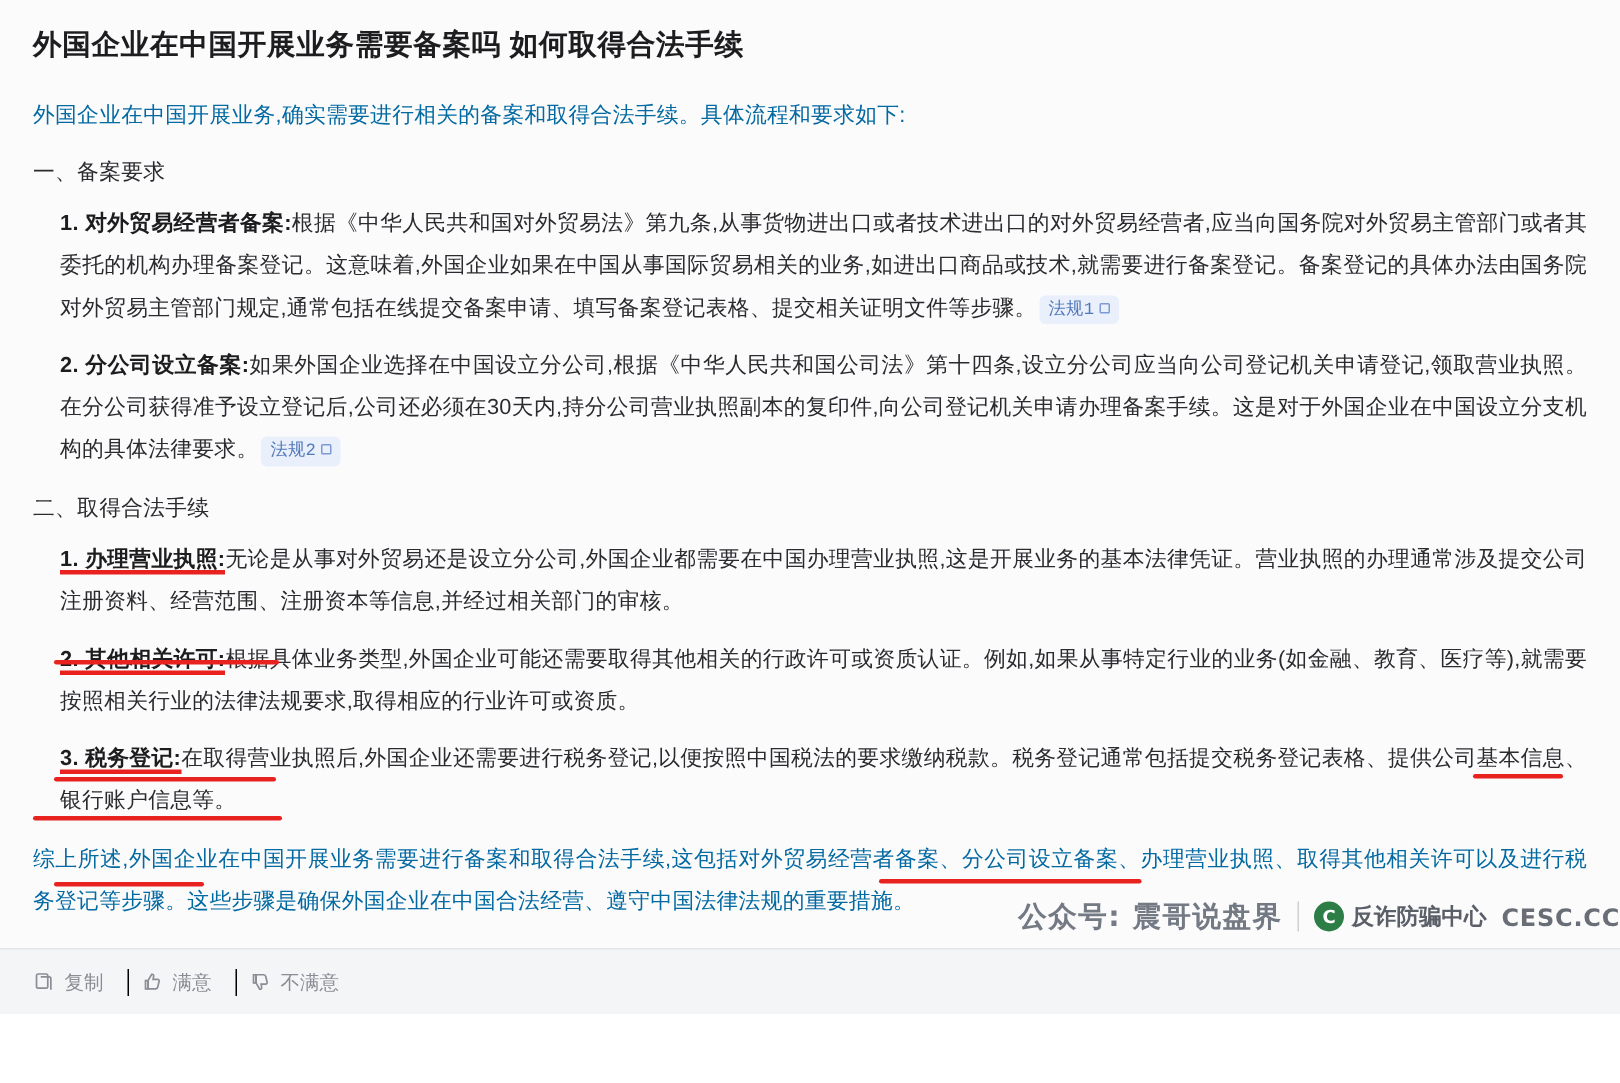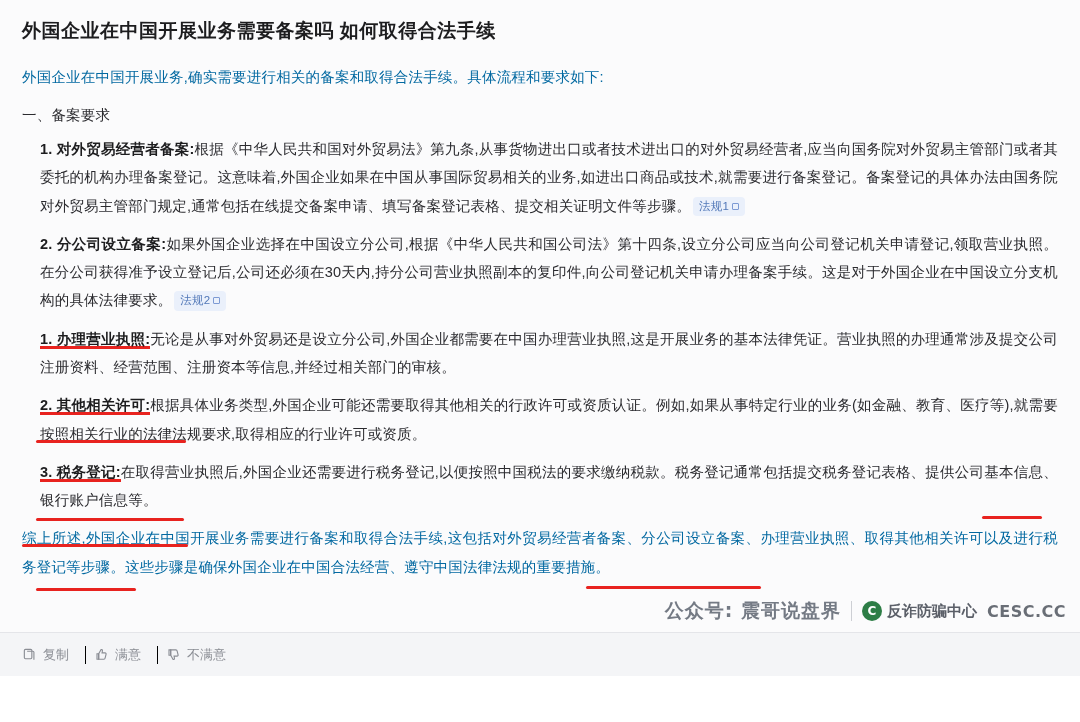--- a/index.html
+++ b/index.html
@@ -56,20 +56,21 @@
     display: inline-block;
     background: #eaf0fb;
     color: #5278b8;
     font-size: 11.5px;
     border-radius: 4px;
     padding: 1px 6px 1px 6px;
     margin: 0 2px;
     vertical-align: 1px;
     line-height: 1.5;
     white-space: nowrap;
+    font-family: Liberation Mono, monospace;
   }
   .ref .sq {
     display: inline-block;
     width: 7px; height: 7px;
     border: 1px solid #7d9ad4;
     border-radius: 1px;
     margin-left: 3px;
     vertical-align: 0px;
   }
   
@@ -116,21 +117,20 @@
   .fbtn .gi { display: inline-flex; width: 15px; height: 15px; }
   .fbtn svg { width: 15px; height: 15px; display: block; }
   
   .wm {
     position: absolute;
     right: 0; bottom: 44px;
     height: 42px;
     display: flex;
     align-items: center;
     gap: 10px;
-    padding-right: 14px;
     font-family: "DejaVu Sans", sans-serif;
   }
   .wm-text {
     font-size: 19px;
     font-weight: bold;
     color: #5d6470;
     opacity: 0.85;
     letter-spacing: 1px;
     white-space: nowrap;
   }
@@ -167,20 +167,21 @@
     <div class="title">外国企业在中国开展业务需要备案吗 如何取得合法手续</div>
 
     <p class="para">外国企业在中国开展业务,确实需要进行相关的备案和取得合法手续。具体流程和要求如下:</p>
 
     <div class="section-head">一、备案要求</div>
 
     <p class="item"><span class="b">1. 对外贸易经营者备案:</span><span>根据《中华人民共和国对外贸易法》第九条,从事货物进出口或者技术进出口的对外贸易经营者,应当向国务院对外贸易主管部门或者其委托的机构办理备案登记。这意味着,外国企业如果在中国从事国际贸易相关的业务,如进出口商品或技术,就需要进行备案登记。备案登记的具体办法由国务院对外贸易主管部门规定,通常包括在线提交备案申请、填写备案登记表格、提交相关证明文件等步骤。</span><span class="ref"><span>法规1</span><span class="sq"></span></span></p>
 
     <p class="item"><span class="b">2. 分公司设立备案:</span><span>如果外国企业选择在中国设立分公司,根据《中华人民共和国公司法》第十四条,设立分公司应当向公司登记机关申请登记,领取营业执照。在分公司获得准予设立登记后,公司还必须在30天内,持分公司营业执照副本的复印件,向公司登记机关申请办理备案手续。这是对于外国企业在中国设立分支机构的具体法律要求。</span><span class="ref"><span>法规2</span><span class="sq"></span></span></p>
 
+    <div class="section-head">二、取得合法手续</div>
 
     <p class="item"><span class="b ul-red">1. 办理营业执照:</span><span>无论是从事对外贸易还是设立分公司,外国企业都需要在中国办理营业执照,这是开展业务的基本法律凭证。营业执照的办理通常涉及提交公司注册资料、经营范围、注册资本等信息,并经过相关部门的审核。</span></p>
 
     <p class="item"><span class="b ul-red">2. 其他相关许可:</span><span>根据具体业务类型,外国企业可能还需要取得其他相关的行政许可或资质认证。例如,如果从事特定行业的业务(如金融、教育、医疗等),就需要按照相关行业的法律法规要求,取得相应的行业许可或资质。</span></p>
 
     <p class="item"><span class="b ul-red">3. 税务登记:</span><span>在取得营业执照后,外国企业还需要进行税务登记,以便按照中国税法的要求缴纳税款。税务登记通常包括提交税务登记表格、提供公司基本信息、银行账户信息等。</span></p>
 
     <p class="para">综上所述,外国企业在中国开展业务需要进行备案和取得合法手续,这包括对外贸易经营者备案、分公司设立备案、办理营业执照、取得其他相关许可以及进行税务登记等步骤。这些步骤是确保外国企业在中国合法经营、遵守中国法律法规的重要措施。</p>
 
   </div>

